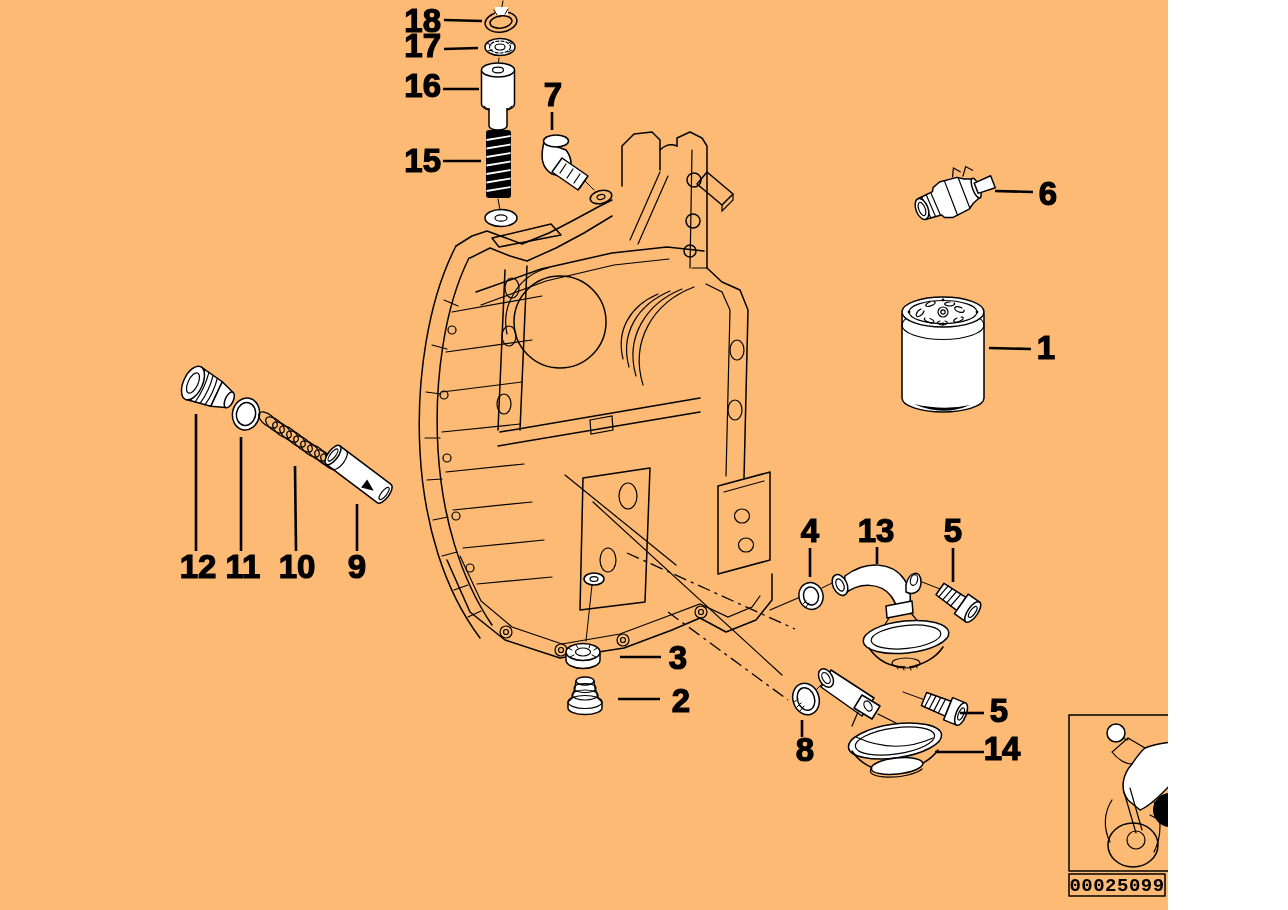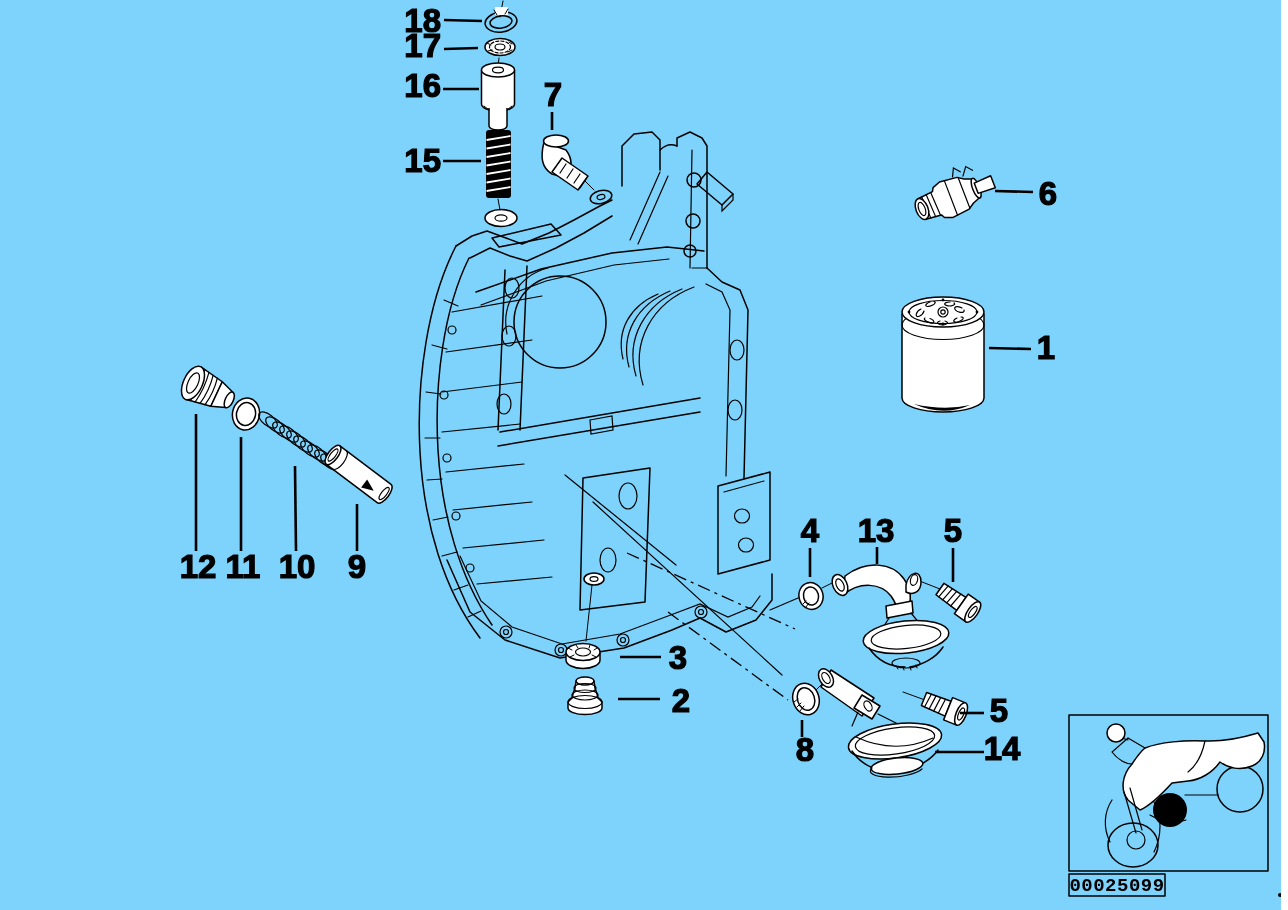--- a/index.html
+++ b/index.html
@@ -1,17 +1,17 @@
 <!DOCTYPE html>
 <html><head>
 <meta charset="utf-8">
 <style>
   html,body{margin:0;padding:0;background:#ffffff;}
-  .stage{position:relative;width:1281px;height:910px;background:#7dd3fc;overflow:hidden;
-         font-family:"Liberation Sans",sans-serif;}
+  .stage{position:relative;width:1136px;height:910px;background:#fdba74;overflow:hidden;
+         font-family:"Liberation Sans",sans-serif;padding-left:32px;}
   svg{position:absolute;left:0;top:0;display:block;}
   .ln{stroke:#000;fill:none;stroke-width:1.5;stroke-linecap:round;stroke-linejoin:round;}
   .ln2{stroke:#000;fill:none;stroke-width:1.2;stroke-linecap:round;}
   .thin{stroke:#000;fill:none;stroke-width:1;stroke-linecap:round;}
   .wh{stroke:#000;fill:#ffffff;stroke-width:1.5;stroke-linejoin:round;}
   .blk{fill:#000;stroke:none;}
   .ldr{stroke:#000;stroke-width:2.6;fill:none;stroke-linecap:butt;}
   .dashdot{stroke:#000;stroke-width:1.3;fill:none;stroke-dasharray:13 5 3 5;}
   .lbl{font-family:"Liberation Sans",sans-serif;font-weight:bold;font-size:33px;fill:#000;
        stroke:#000;stroke-width:1.2;paint-order:stroke;}

